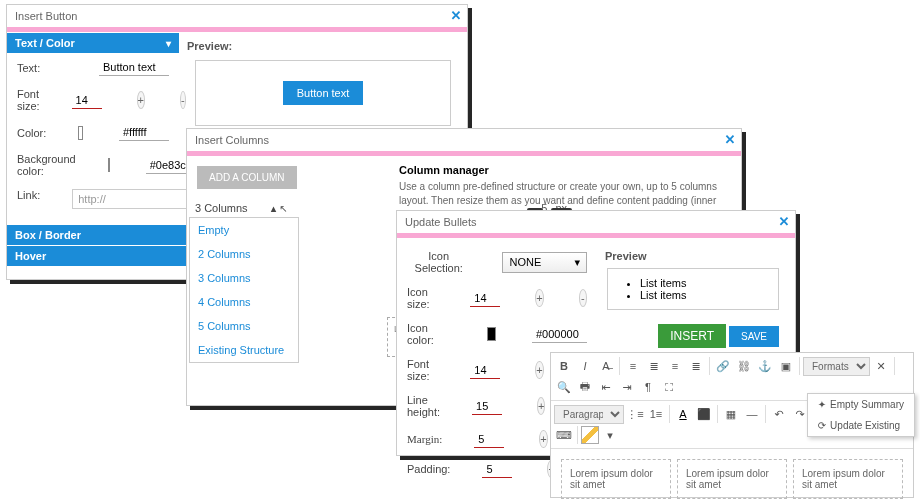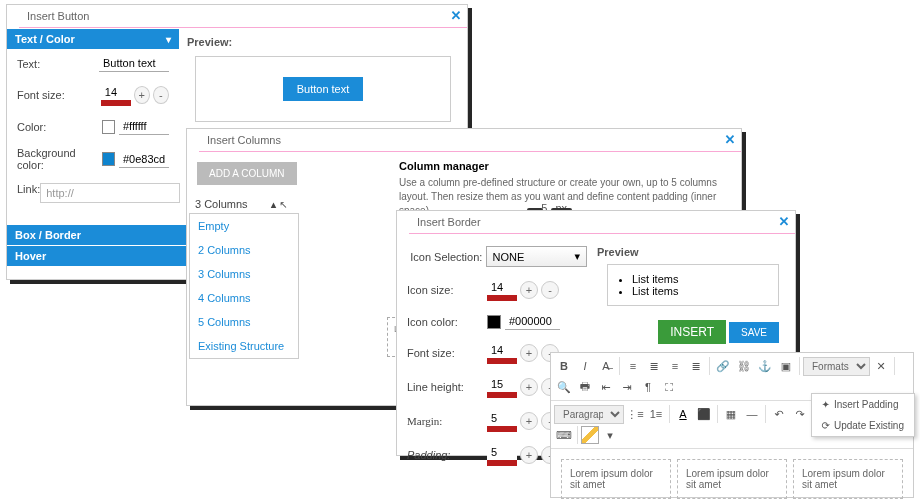--- a/index.html
+++ b/index.html
@@ -1,28 +1,28 @@
 <!DOCTYPE html>
 <html><head>
 <meta charset="utf-8">
 <style>
 * { box-sizing: border-box; margin: 0; padding: 0; }
 body { font-family: Arial, sans-serif; font-size: 11px; background: #fff; width: 920px; height: 500px; position: relative; overflow: hidden; }
 
 .panel { position: absolute; background: #fff; border: 1px solid #ccc; box-shadow: 4px 4px 0 rgba(0,0,0,0.85); }
-.panel-title { padding: 5px 8px; font-size: 11px; color: #666; border-bottom: 1px solid #f9a8d4; margin-left: 12px; }
+.panel-title { padding: 5px 8px; font-size: 11px; color: #666; border-bottom: 5px solid #f9a8d4; }
 .close-btn { position: absolute; top: 2px; right: 2px; width: 18px; height: 18px; color: #1b8cd8; font-weight: bold; text-align: center; line-height: 18px; cursor: pointer; font-size: 13px; }
 
 .accordion-hdr { background: #1b8cd8; color: #fff; padding: 4px 8px; font-size: 11px; font-weight: bold; display: flex; justify-content: space-between; align-items: center; cursor: pointer; margin-top: 1px; }
 .accordion-hdr .chev { font-size: 10px; }
 
-.form-row { display: flex; align-items: center; padding: 6px 10px; }
+.form-row { display: flex; align-items: center; padding: 6px 10px; gap: 32px; }
 .form-row label { width: 95px; color: #444; }
 .txt-input { border: none; border-bottom: 1px solid #aaa; padding: 2px 4px; width: 70px; font-size: 11px; }
-.num-input { border: none; border-bottom: 6px solid #b91c1c; padding: 2px 4px; width: 30px; font-size: 11px; }
+.num-input { border: none; border-bottom: 1px solid #b91c1c; padding: 2px 4px; width: 30px; font-size: 11px; }
 .stepper-btn { width: 18px; height: 18px; border-radius: 50%; border: 1px solid #ccc; background: #f5f5f5; color: #666; font-size: 11px; line-height: 15px; text-align: center; cursor: pointer; margin-left: 3px; }
 .color-swatch { width: 14px; height: 14px; border: 1px solid #888; display: inline-block; margin-right: 4px; vertical-align: middle; }
 .link-inp { border: 1px solid #ccc; padding: 3px 5px; width: 140px; font-size: 11px; color: #999; }
 
 .preview-box { border: 1px solid #ccc; margin: 8px; padding: 20px; text-align: center; }
 .preview-btn { background: #1b8cd8; color: #fff; padding: 6px 14px; border: none; font-size: 11px; }
 
 
 .add-col-btn { background: #bbb; color: #fff; border: none; padding: 6px 12px; font-size: 10px; margin: 10px; cursor: pointer; }
 .dropdown { position: relative; margin-left: 2px; }
@@ -34,21 +34,21 @@
 .slider-fill { position: absolute; height: 100%; background: #888; border-radius: 3px; }
 .slider-knob { position: absolute; width: 12px; height: 12px; background: #555; border-radius: 50%; top: -3px; }
 .slider-label { background: #333; color: #fff; font-size: 9px; padding: 1px 3px; border-radius: 2px; position: absolute; top: -16px; }
 .col-preview { display: flex; gap: 4px; margin: 8px 10px; }
 .col-preview > div { border: 1px dashed #aaa; padding: 6px; font-size: 9px; color: #888; flex: 1; text-align: left; min-height: 40px; }
 .insert-btn { background: #1b8cd8; color: #fff; border: none; padding: 7px 20px; font-size: 10px; margin: 10px auto; display: block; cursor: pointer; }
 
 
 .select-inp { border: 1px solid #aaa; background: linear-gradient(#fff,#eee); padding: 3px 6px; width: 103px; font-size: 11px; display: flex; justify-content: space-between; align-items: center; }
 .preview-list { border: 1px solid #ccc; padding: 8px; margin: 0 10px 10px 10px; }
-.preview-list ul { margin-left: 16px; }
+.preview-list ul { margin-left: 24px; }
 .btn-green { background: #3a9b3a; color: #fff; border: none; padding: 5px 12px; font-size: 12px; }
 .btn-blue { background: #1b8cd8; color: #fff; border: none; padding: 5px 12px; font-size: 10px; }
 
 
 .ed { position: absolute; background: #fff; border: 1px solid #ccc; }
 .toolbar { border-bottom: 1px solid #ddd; padding: 3px; display: flex; flex-wrap: wrap; gap: 1px; align-items: center; }
 .tb-btn { width: 20px; height: 20px; border: 1px solid transparent; background: none; font-size: 11px; color: #555; cursor: pointer; display: inline-flex; align-items: center; justify-content: center; }
 .tb-sel { border: 1px solid #ccc; font-size: 10px; padding: 2px 4px; color: #666; }
 .tb-sep { width: 1px; height: 18px; background: #ddd; margin: 0 2px; }
 .ed-body { padding: 10px; }
@@ -160,21 +160,21 @@
   <div style="position:absolute; bottom:40px; left:0; right:0;">
     <div class="col-preview" style="margin-left:200px;">
       <div>Lorem ipsum</div>
       <div>Lorem ipsum</div>
     </div>
   </div>
   <button class="insert-btn" style="position:absolute; bottom:6px; left:50%; transform:translateX(-50%);">INSERT COLUMNS</button>
 </div>
 
 <div class="panel" style="left:396px; top:210px; width:400px; height:246px;">
-  <div class="panel-title">Insert Border</div>
+  <div class="panel-title">Update Bullets</div>
   <div class="close-btn">✕</div>
   <div style="display:flex; padding-top:6px;">
     <div style="width:200px;">
       <div class="form-row">
           <label style="width:80px;text-align:center;">Icon Selection:</label>
           <div class="select-inp">
             <span>NONE</span>
             <span>▾</span>
           </div>
         </div>
@@ -201,28 +201,28 @@
           <button class="stepper-btn">+</button>
           <button class="stepper-btn">-</button>
         </div>
       <div class="form-row">
           <label style="width:80px;font-family:Liberation Serif, serif;">Margin:</label>
           <input class="num-input" value="5" style="">
           <button class="stepper-btn">+</button>
           <button class="stepper-btn">-</button>
         </div>
       <div class="form-row">
-          <label style="width:80px;font-style:italic;">Padding:</label>
+          <label style="width:80px;">Padding:</label>
           <input class="num-input" value="5" style="">
           <button class="stepper-btn">+</button>
           <button class="stepper-btn">-</button>
         </div>
     </div>
     <div style="flex:1; padding-right:6px;">
-      <div style="font-weight:bold; font-size:11px; color:#555; margin:6px 10px 6px 0;">Preview</div>
+      <div style="font-weight:bold; font-size:11px; color:#555; margin:6px 10px 6px 8px;">Preview</div>
       <div class="preview-list">
           <ul>
             <li>List items</li>
             <li>List items</li>
           </ul>
         </div>
       <div style="text-align:right; padding:4px 10px;"><button class="btn-green">INSERT</button> <button class="btn-blue">SAVE</button></div>
     </div>
   </div>
 </div>
@@ -281,20 +281,20 @@
     <div class="lorem-cols">
       <div>Lorem ipsum dolor sit amet</div>
       <div>Lorem ipsum dolor sit amet</div>
       <div>Lorem ipsum dolor sit amet</div>
     </div>
 
   </div>
   <div class="ctx-menu" style="top:40px; right:-2px;">
     <div>
         <span>✦</span>
-        <span>Insert Padding</span>
+        <span>Empty Summary</span>
       </div>
     <div>
         <span>⟳</span>
         <span>Update Existing</span>
       </div>
   </div>
 </div>
 
 </body></html>

